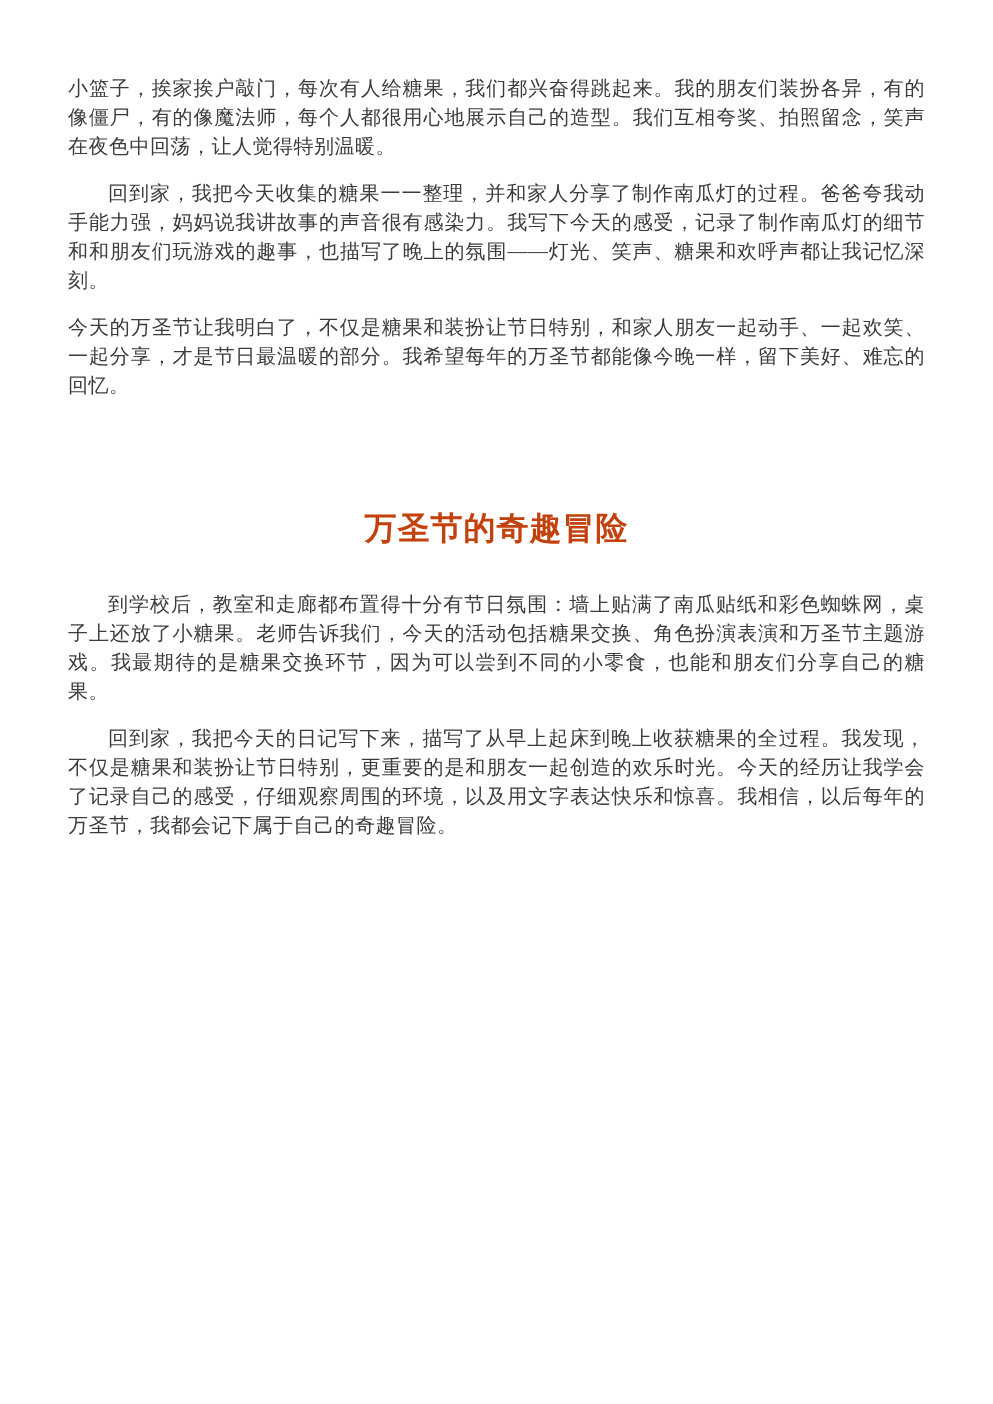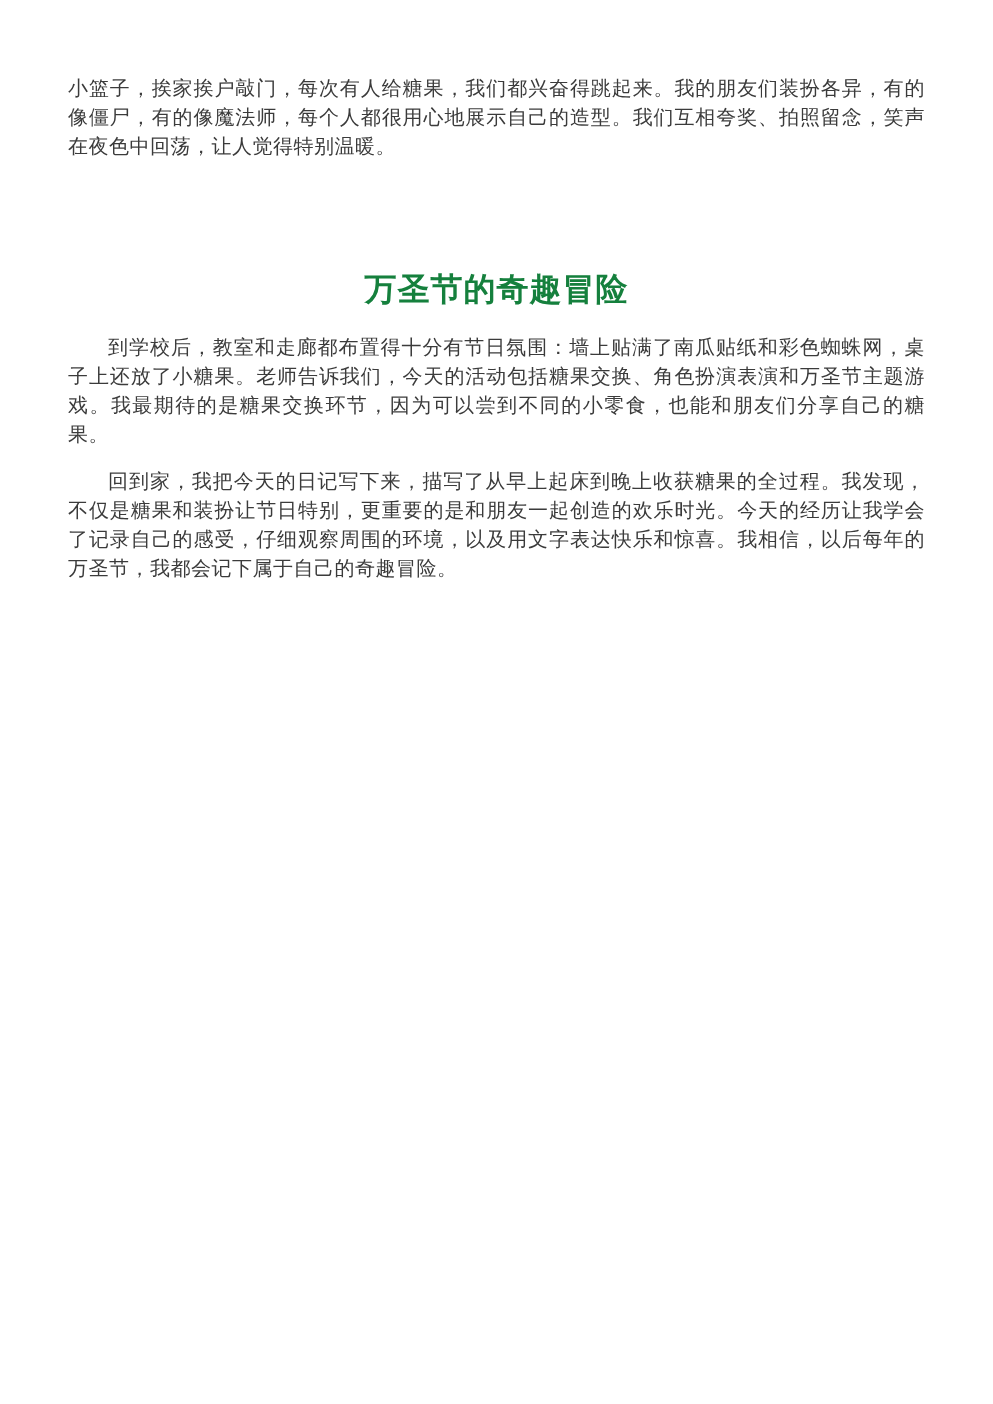--- a/index.html
+++ b/index.html
@@ -24,25 +24,25 @@
     margin: 18px 0;
     font-size: 20px;
     line-height: 29px;
     color: #3b3b3b;
     text-align: justify;
     letter-spacing: 0.5px;
   }
   .content p.first { margin-top: 0; }
   .content p.indent { text-indent: 2em; }
   .essay-title {
-    margin: 106px 0 22px 0;
+    margin: 106px 0 40px 0;
     font-size: 32px;
     line-height: 44px;
     font-weight: bold;
-    color: #15803d;
+    color: #c2410c;
     text-align: center;
     letter-spacing: 1px;
   }
   .watermark {
     position: absolute;
     top: 1246px;
     right: 74px;
     font-family: "DejaVu Sans", "Liberation Sans", sans-serif;
     font-weight: bold;
     font-size: 60px;
@@ -74,21 +74,23 @@
 </style>
 </head>
 <body>
 
 <div class="page">
 
   <div class="content">
 
     <p class="first">小篮子，挨家挨户敲门，每次有人给糖果，我们都兴奋得跳起来。我的朋友们装扮各异，有的像僵尸，有的像魔法师，每个人都很用心地展示自己的造型。我们互相夸奖、拍照留念，笑声在夜色中回荡，让人觉得特别温暖。</p>
 
+    <p class="indent">回到家，我把今天收集的糖果一一整理，并和家人分享了制作南瓜灯的过程。爸爸夸我动手能力强，妈妈说我讲故事的声音很有感染力。我写下今天的感受，记录了制作南瓜灯的细节和和朋友们玩游戏的趣事，也描写了晚上的氛围——灯光、笑声、糖果和欢呼声都让我记忆深刻。</p>
 
+    <p>今天的万圣节让我明白了，不仅是糖果和装扮让节日特别，和家人朋友一起动手、一起欢笑、一起分享，才是节日最温暖的部分。我希望每年的万圣节都能像今晚一样，留下美好、难忘的回忆。</p>
 
     <h1 class="essay-title">万圣节的奇趣冒险</h1>
 
 
     <p class="indent">到学校后，教室和走廊都布置得十分有节日氛围：墙上贴满了南瓜贴纸和彩色蜘蛛网，桌子上还放了小糖果。老师告诉我们，今天的活动包括糖果交换、角色扮演表演和万圣节主题游戏。我最期待的是糖果交换环节，因为可以尝到不同的小零食，也能和朋友们分享自己的糖果。</p>
 
 
 
     <p class="indent">回到家，我把今天的日记写下来，描写了从早上起床到晚上收获糖果的全过程。我发现，不仅是糖果和装扮让节日特别，更重要的是和朋友一起创造的欢乐时光。今天的经历让我学会了记录自己的感受，仔细观察周围的环境，以及用文字表达快乐和惊喜。我相信，以后每年的万圣节，我都会记下属于自己的奇趣冒险。</p>
 

